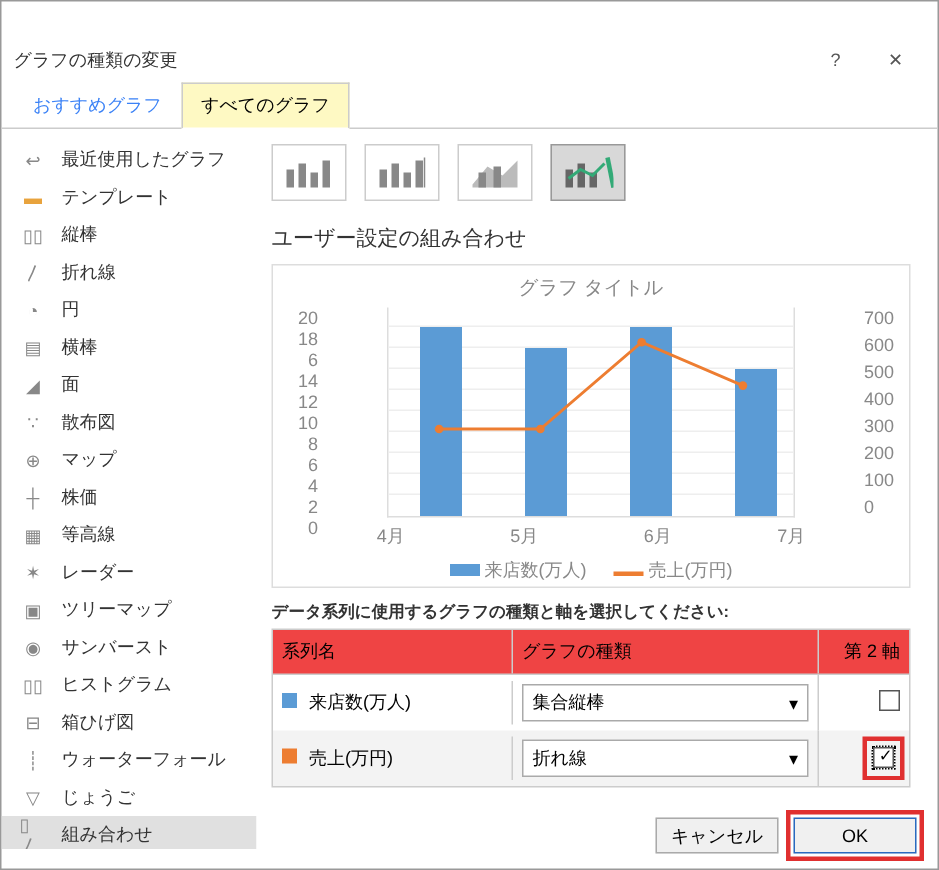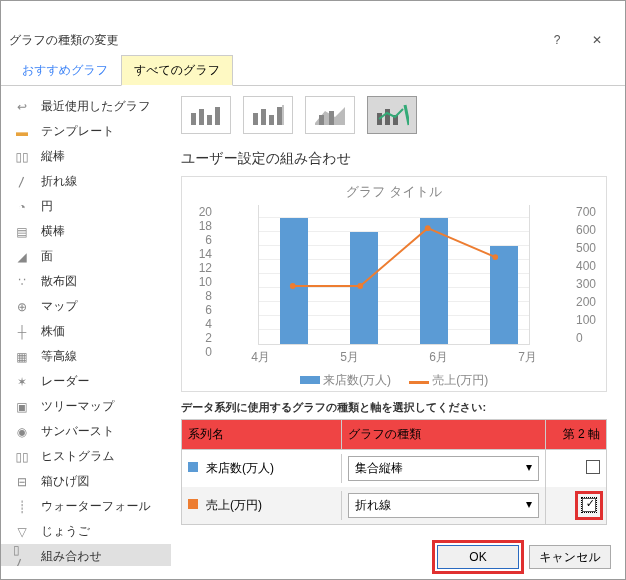--- a/index.html
+++ b/index.html
@@ -36,21 +36,21 @@
 .leg-swatch { display: inline-block; width: 20px; height: 8px; }
 .instructions { font-size: 11px; color: #333; margin: 6px 0 4px 0; font-weight: bold; }
 .series-table { border: 1px solid #ccc; }
 .series-header { display: flex; background: #ef4444; border-bottom: 1px solid #ccc; }
 .series-header > div, .series-row > div { padding: 6px; }
 .col-name { width: 160px; border-right: 1px solid #ccc; }
 .col-type { flex: 1; border-right: 1px solid #ccc; }
 .col-axis { width: 60px; text-align: right; }
 .series-row { display: flex; align-items: center; }
 .series-row .swatch { display: inline-block; width: 10px; height: 10px; margin-right: 8px; }
-.select { border: 1px solid #aaa; padding: 3px 6px; display: flex; justify-content: space-between; background: #fff; width: 100%; }
+.select { border: 1px solid #aaa; padding: 3px 6px; display: flex; justify-content: space-between; align-items: center; background: #fff; width: 100%; }
 .checkbox { width: 14px; height: 14px; border: 1px solid #555; display: inline-block; background: #fff; }
 .checkbox.checked::after { content: "✓"; font-size: 11px; position: relative; top: -3px; left: 0; }
 .footer { position: absolute; bottom: 10px; right: 14px; display: flex; gap: 10px; }
 .dlg-btn { width: 82px; height: 24px; border: 1px solid #aaa; background: #f0f0f0; display: flex; align-items: center; justify-content: center; cursor: pointer; }
 .highlight-red { outline: 3px solid #e03030; outline-offset: 2px; }
 .highlight-red-inner { box-shadow: 0 0 0 3px #e03030; }
 </style>
 </head>
 <body>
 
@@ -271,15 +271,15 @@
               <span>▾</span>
             </div>
           </div>
         <div class="col-axis"><span style="display:inline-block;padding:4px" class="highlight-red-inner"><span class="checkbox checked" style="outline:1px dotted #000"></span></span></div>
       </div>
     </div>
   </div>
 </div>
 
 <div class="footer">
+  <div class="dlg-btn">キャンセル</div>
   <div class="dlg-btn highlight-red" style="border:1px solid #2a6ac0">OK</div>
-  <div class="dlg-btn">キャンセル</div>
 </div>
 
 </body></html>

